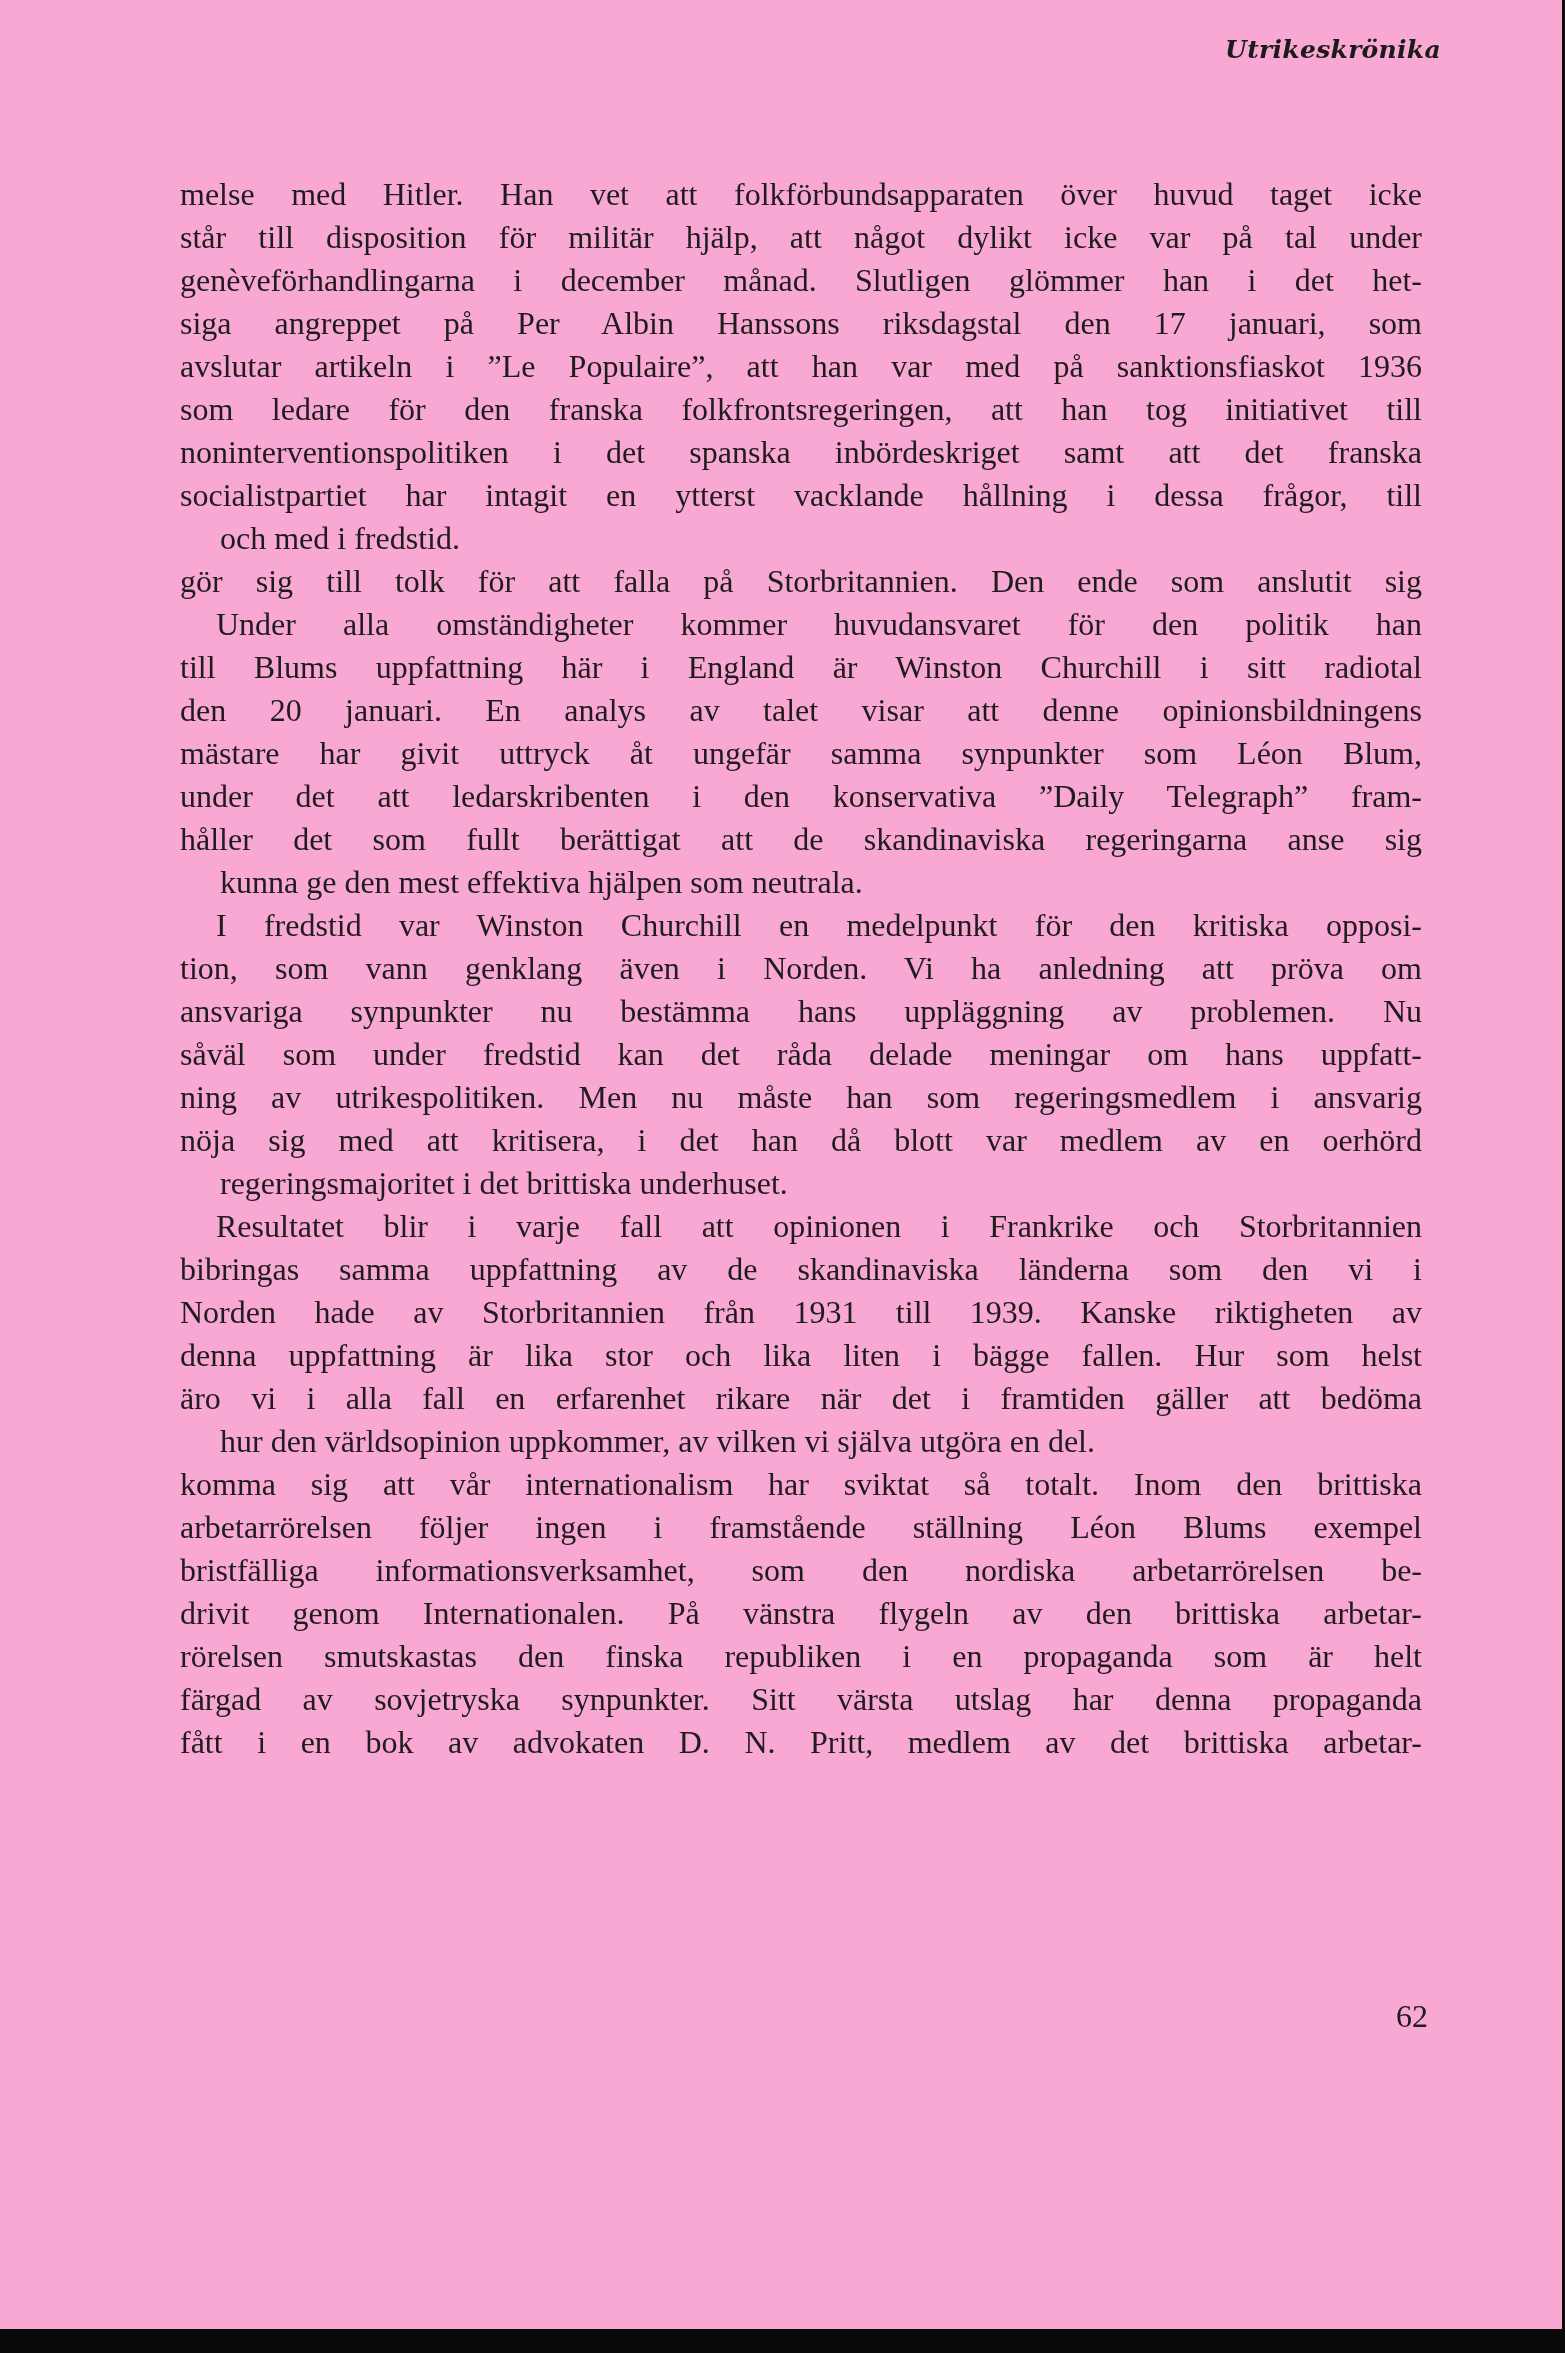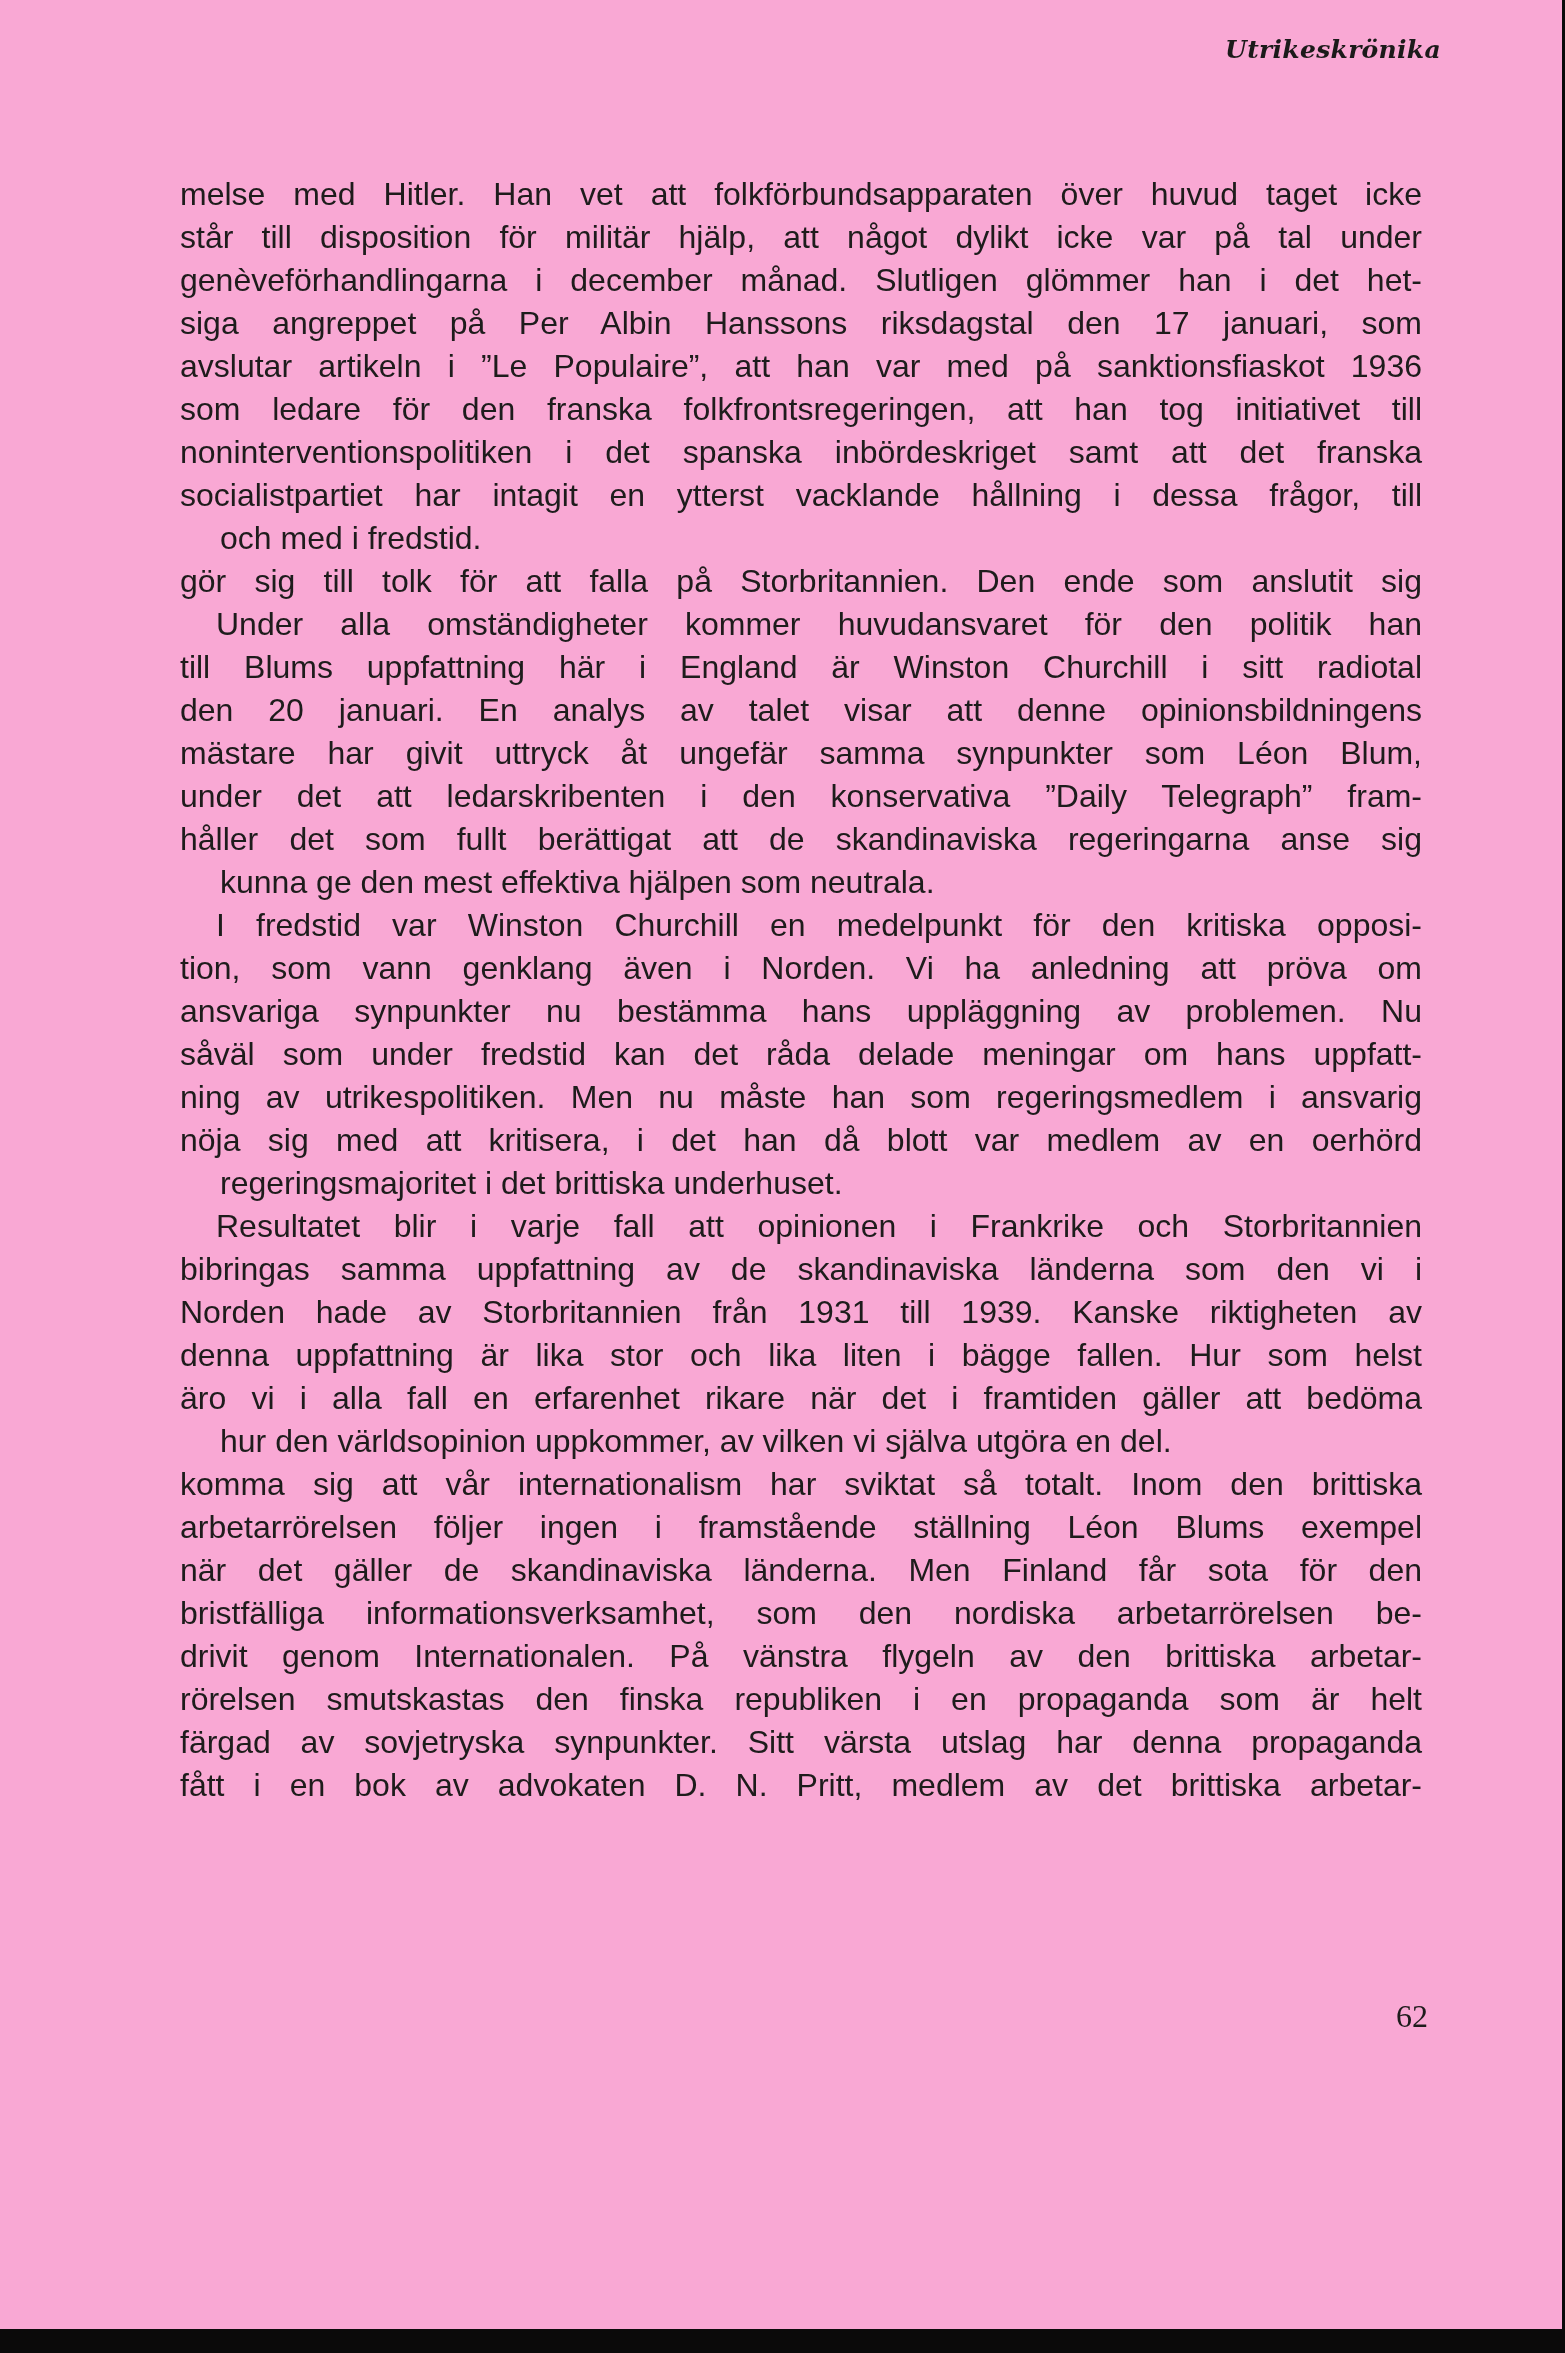--- a/index.html
+++ b/index.html
@@ -11,21 +11,21 @@
     position: absolute; left: 0; top: 0; width: 1562px; height: 2329px;
     background: #f9a8d4;
   }
   .running-head {
     position: absolute; right: 121px; top: 35px;
     font-family: "DejaVu Serif", serif; font-style: italic; font-weight: bold;
     font-size: 25px; color: #1c1a1a; letter-spacing: 0.3px;
   }
   .body-text {
     position: absolute; left: 180px; top: 173px; width: 1242px;
-    font-family: Liberation Sans, sans-serif; font-size: 32px; line-height: 43px;
+    font-family: Liberation Serif, serif; font-size: 32px; line-height: 43px;
     color: #1e1c1c; text-align: justify;
   }
   .para { margin: 0; }
   .line { display: block; text-align: justify; text-align-last: justify; white-space: nowrap; }
   .line.last { text-align-last: left; margin-left: 40px; }
   .page-number {
     position: absolute; left: 1396px; top: 1998px;
     font-family: "Liberation Serif", serif; font-size: 32px; color: #1e1c1c;
   }
 </style>
@@ -70,21 +70,20 @@
       <span class="line" style="padding-left:36px">Resultatet blir i varje fall att opinionen i Frankrike och Storbritannien</span>
       <span class="line">bibringas samma uppfattning av de skandinaviska länderna som den vi i</span>
       <span class="line">Norden hade av Storbritannien från 1931 till 1939. Kanske riktigheten av</span>
       <span class="line">denna uppfattning är lika stor och lika liten i bägge fallen. Hur som helst</span>
       <span class="line">äro vi i alla fall en erfarenhet rikare när det i framtiden gäller att bedöma</span>
       <span class="line last">hur den världsopinion uppkommer, av vilken vi själva utgöra en del.</span>
     </p>
     <p class="para">
       <span class="line">komma sig att vår internationalism har sviktat så totalt. Inom den brittiska</span>
       <span class="line">arbetarrörelsen följer ingen i framstående ställning Léon Blums exempel</span>
-      <span class="line">när det gäller de skandinaviska länderna. Men Finland får sota för den</span>
       <span class="line">bristfälliga informationsverksamhet, som den nordiska arbetarrörelsen be-</span>
       <span class="line">drivit genom Internationalen. På vänstra flygeln av den brittiska arbetar-</span>
       <span class="line">rörelsen smutskastas den finska republiken i en propaganda som är helt</span>
       <span class="line">färgad av sovjetryska synpunkter. Sitt värsta utslag har denna propaganda</span>
       <span class="line">fått i en bok av advokaten D. N. Pritt, medlem av det brittiska arbetar-</span>
     </p>
   </div>
 
   <div class="page-number">62</div>
 </div>

